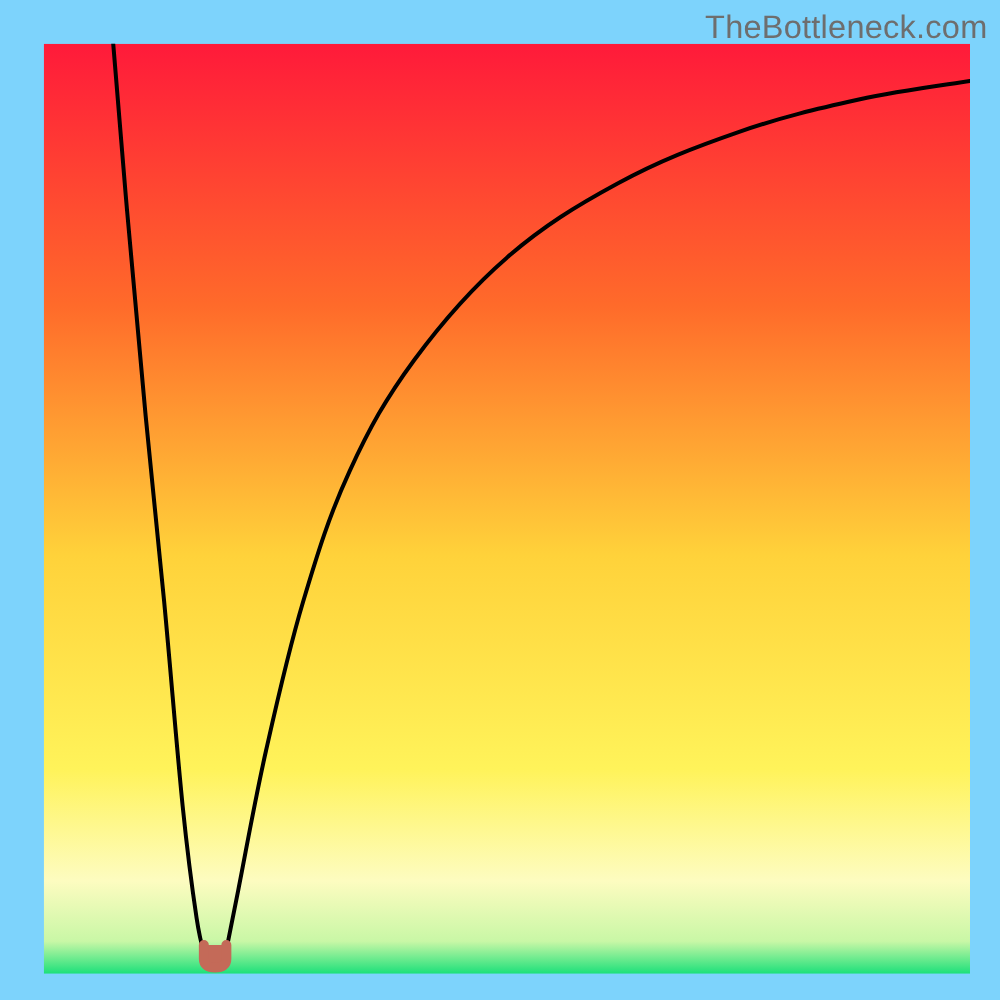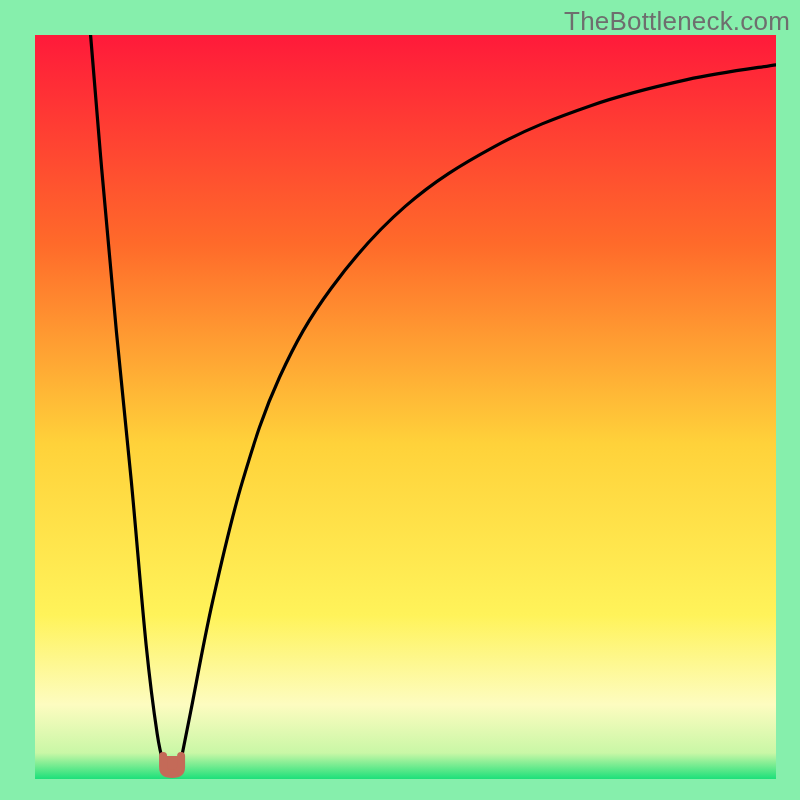--- a/index.html
+++ b/index.html
@@ -7,21 +7,21 @@
     padding: 0;
     width: 800px;
     height: 800px;
     background: #000;
     overflow: hidden;
   }
   .frame {
     position: relative;
     width: 800px;
     height: 800px;
-    background: #86efac;
+    background: #7dd3fc;
   }
   .watermark {
     position: absolute;
     top: 6px;
     right: 10px;
     font-family: Arial, Helvetica, sans-serif;
     font-size: 26px;
     font-weight: 500;
     color: #6e6e6e;
     letter-spacing: 0.2px;

